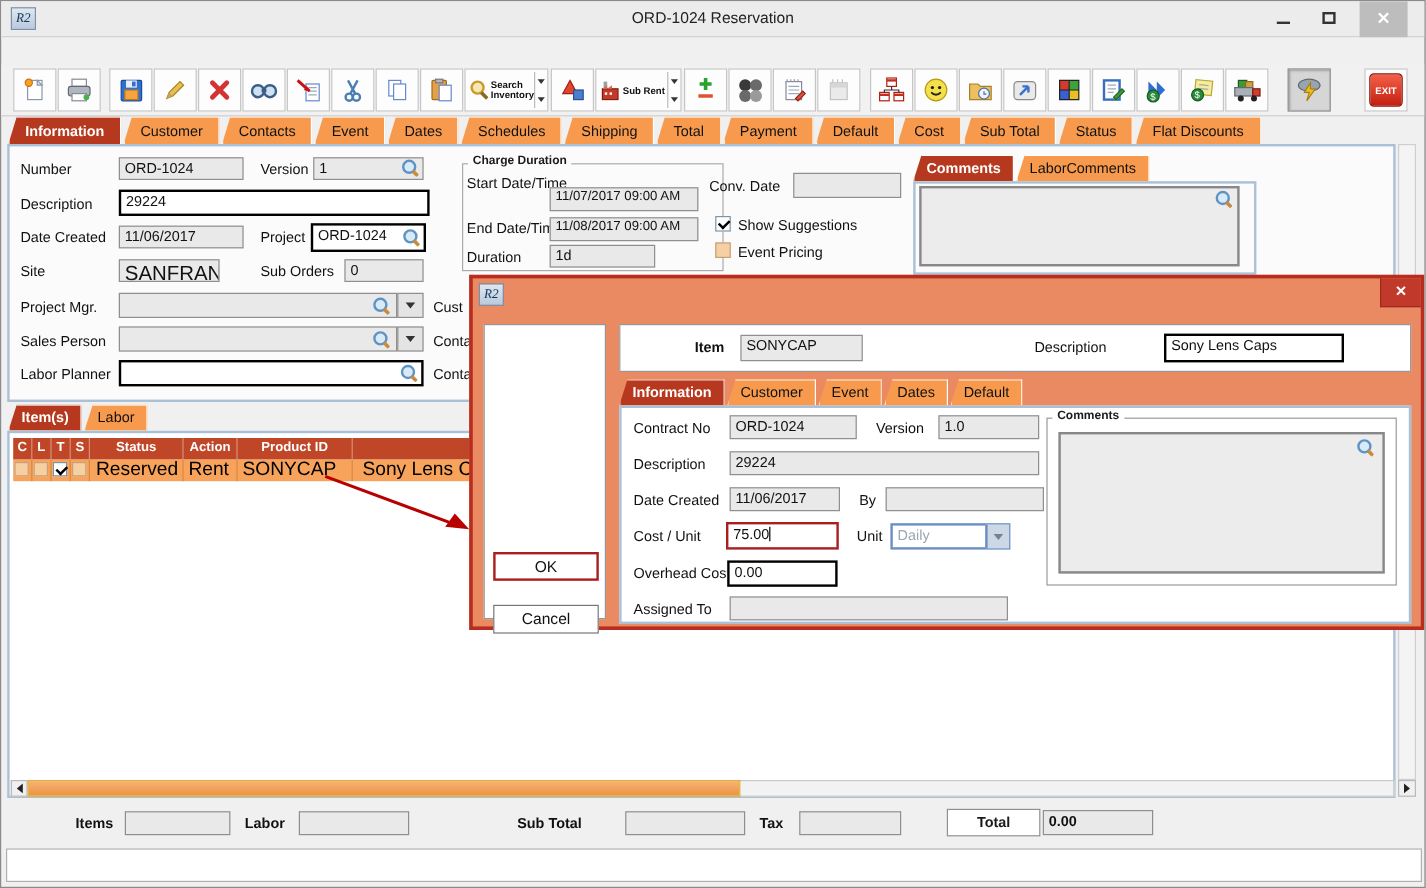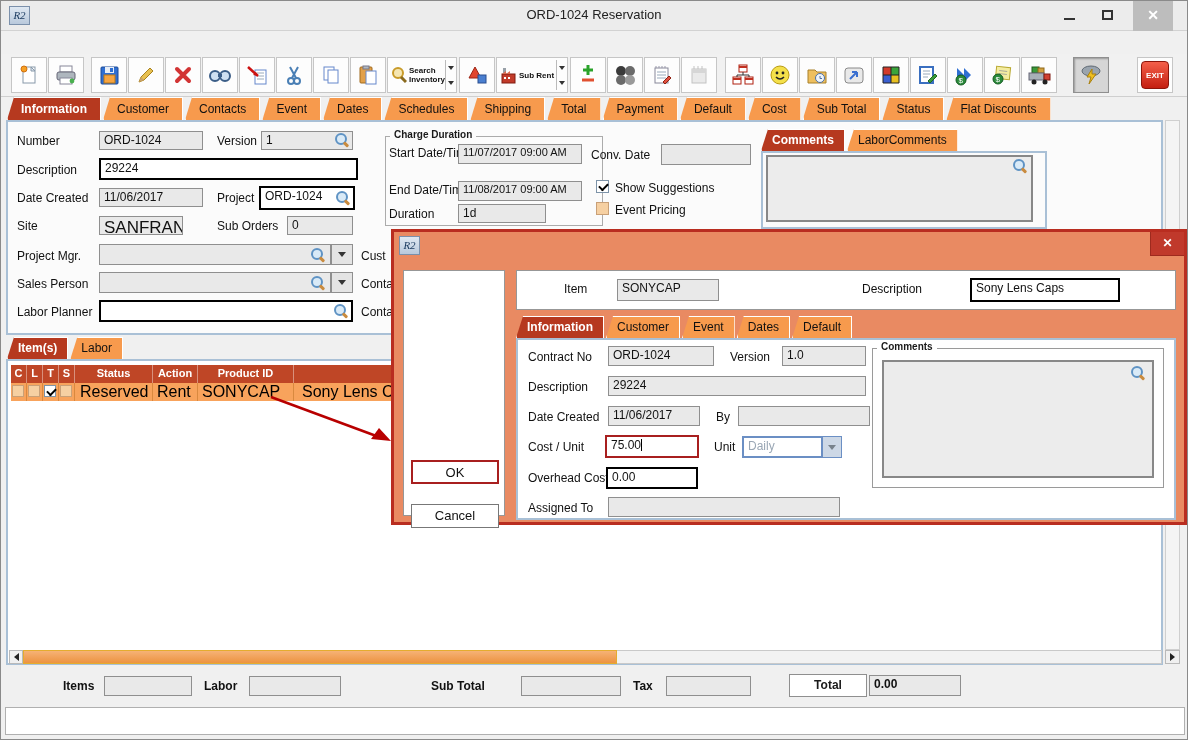--- a/index.html
+++ b/index.html
@@ -385,21 +385,21 @@
     <span class="mag" style="left:326px;top:182px;"></span>
 
     <div class="lbl" style="left:353px;top:127px;width:32px;overflow:hidden;">Cust</div>
     <div class="lbl" style="left:353px;top:155px;width:32px;overflow:hidden;">Conta</div>
     <div class="lbl" style="left:353px;top:183px;width:32px;overflow:hidden;">Conta</div>
 
     <div class="groupbox" style="left:377px;top:14px;width:218px;height:90px;">
       <span class="grouptitle">Charge Duration</span>
     </div>
     <span class="lbl" style="left:381px;top:24px;">Start Date/Time</span>
-    <div class="fld small" style="left:450px;top:22px;width:124px;height:20px;">11/07/2017 09:00 AM</div>
+    <div class="fld small" style="left:450px;top:34px;width:124px;height:20px;">11/07/2017 09:00 AM</div>
     <span class="lbl" style="left:381px;top:61px;">End Date/Time</span>
     <div class="fld small" style="left:450px;top:59px;width:124px;height:20px;">11/08/2017 09:00 AM</div>
     <span class="lbl" style="left:381px;top:85px;">Duration</span>
     <div class="fld" style="left:450px;top:82px;width:88px;height:19px;">1d</div>
 
     <span class="lbl" style="left:583px;top:26px;">Conv. Date</span>
     <div class="fld" style="left:653px;top:22px;width:90px;height:21px;"></div>
     <span class="cb checked" style="left:588px;top:58px;"></span>
     <span class="lbl" style="left:607px;top:59px;">Show Suggestions</span>
     <span class="cb tint" style="left:588px;top:80px;"></span>
@@ -478,21 +478,21 @@
 
   <div class="dialog">
     <span class="appicon" style="left:5px;top:4px;">R2</span>
     <div class="dlg-close">✕</div>
 
     <div class="whpanel" style="left:9px;top:38px;width:102px;height:246px;"></div>
     <div class="dlg-btn" style="top:228px;border:2px solid #a81f1f;">OK</div>
     <div class="dlg-btn" style="top:272px;border:1px solid #777;line-height:22px;">Cancel</div>
 
     <div class="whpanel" style="left:122px;top:38px;width:660px;height:40px;">
-      <span class="lbl" style="left:47px;top:11px;">Item</span>
+      <span class="lbl" style="left:62px;top:11px;font-weight:bold;">Item</span>
       <div class="fld" style="left:100px;top:8px;width:102px;height:22px;">SONYCAP</div>
       <span class="lbl" style="left:345px;top:11px;">Description</span>
       <div class="fld white" style="left:453px;top:7px;width:150px;height:24px;border-width:2px;">Sony Lens Caps</div>
     </div>
 
     <div class="tabrow" style="left:122px;top:84px;">
       <div class="tab small active">Information</div>
       <div class="tab small">Customer</div>
       <div class="tab small">Event</div>
       <div class="tab small">Dates</div>

